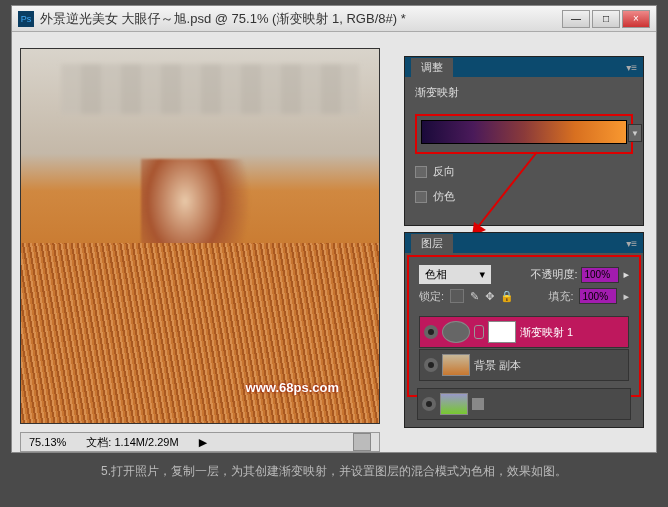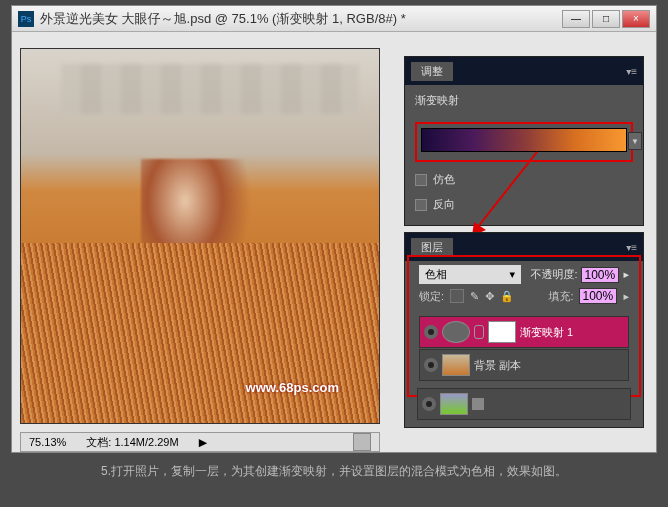--- a/index.html
+++ b/index.html
@@ -13,21 +13,21 @@
     .win-close { background: linear-gradient(#e88,#c33); color: #fff; }
     .canvas-area { position: absolute; left: 8px; top: 42px; width: 360px; height: 376px; background: #535353; border: 1px solid #333; }
     .photo { width: 100%; height: 100%; background: linear-gradient(180deg,#d9d4cb 0%,#c4b8a8 28%,#d08840 38%,#c97a30 55%,#b56820 100%); position: relative; overflow: hidden; }
     .buildings { position: absolute; top: 15px; left: 40px; right: 20px; height: 50px; background: repeating-linear-gradient(90deg,#c5bfb5 0 20px,#b8b2a8 20px 40px); opacity: 0.6; filter: blur(2px); }
     .girl { position: absolute; left: 120px; top: 110px; width: 110px; height: 140px; background: radial-gradient(ellipse at 40% 30%,#e8c8a8 0%,#a85530 40%,transparent 70%); filter: blur(1px); }
     .grass { position: absolute; bottom: 0; left: 0; right: 0; height: 180px; background: repeating-linear-gradient(80deg,#c87530 0 2px,#a85820 2px 4px,#d89050 4px 6px); }
     .watermark { position: absolute; bottom: 28px; right: 40px; color: #fff; font-size: 13px; font-weight: bold; text-shadow: 0 0 3px #800; }
     .status-bar { position: absolute; bottom: 0; left: 8px; width: 360px; height: 20px; background: #e0e0e0; border: 1px solid #999; display: flex; align-items: center; font-size: 11px; padding: 0 8px; gap: 20px; }
     .red-box { border: 2px solid #d00; position: absolute; }
     .panel { position: absolute; background: #535353; border: 1px solid #222; }
-    .panel-header { background: #0f172a; height: 28px; display: flex; align-items: center; padding: 0 6px; color: #ccc; font-size: 11px; }
+    .panel-header { background: #0c4a6e; height: 20px; display: flex; align-items: center; padding: 0 6px; color: #ccc; font-size: 11px; }
     .panel-tab { background: #535353; padding: 2px 10px; color: #ddd; font-size: 11px; }
     .adjust-panel { right: 12px; top: 50px; width: 240px; height: 170px; }
     .adjust-body { padding: 8px 10px; color: #ddd; font-size: 11px; }
     .adjust-title { margin-bottom: 14px; }
     .gradient-bar { height: 24px; background: linear-gradient(90deg,#1a0a3a 0%,#4a1a5a 25%,#8a3a3a 50%,#d87020 75%,#f89830 100%); border: 1px solid #000; margin-bottom: 4px; position: relative; }
     .grad-arrow { position: absolute; right: -16px; top: 3px; width: 14px; height: 18px; background: #666; border: 1px solid #333; display: flex; align-items: center; justify-content: center; color: #ccc; font-size: 8px; }
     .check-row { display: flex; align-items: center; gap: 6px; margin-top: 10px; font-size: 11px; color: #ddd; }
     .checkbox { width: 12px; height: 12px; border: 1px solid #888; background: #666; }
     .layers-panel { right: 12px; top: 226px; width: 240px; height: 196px; }
     .layers-body { padding: 4px 6px; color: #ddd; font-size: 11px; }
@@ -43,21 +43,21 @@
     .thumb.mask { background: #fff; }
     .thumb.photo-t { background: linear-gradient(#c8b898,#c87830); }
     .thumb.photo-t2 { background: linear-gradient(#9898c8,#78c830); }
     .thumb.adj { background: #666; border-radius: 50%; }
     .link-ico { width: 10px; height: 14px; border: 1px solid #999; border-radius: 3px; }
     .layer-name { font-size: 11px; flex: 1; }
     .bg-lock { width: 12px; height: 12px; background: #888; }
     .red-arrow { position: absolute; }
     .instruction { text-align: center; color: #bbb; font-size: 12px; margin-top: 10px; padding: 0 20px; }
     .panel-menu { margin-left: auto; font-size: 10px; color: #aaa; cursor: pointer; }
-    .input-box { background: #f0abfc; color: #000; width: 38px; height: 16px; font-size: 12px; padding: 0 2px; border: 1px solid #333; }
+    .input-box { background: #a21caf; color: #000; width: 38px; height: 16px; font-size: 10px; padding: 0 2px; border: 1px solid #333; }
     .scroll-corner { background: #bbb; border: 1px solid #888; }
   </style>
 </head>
 <body>
 
 <div class="window">
   <div class="titlebar">
     <div class="ps-icon">Ps</div>
     <div class="title-text">外景逆光美女   大眼仔～旭.psd @ 75.1% (渐变映射 1, RGB/8#) *</div>
     <div class="win-controls">
@@ -90,43 +90,43 @@
     </div>
     <div class="adjust-body">
       <div class="adjust-title">渐变映射</div>
       <div class="red-box" style="position:relative;padding:4px;">
         <div class="gradient-bar">
           <div class="grad-arrow">▼</div>
         </div>
       </div>
       <div class="check-row">
         <div class="checkbox"></div>
-        <span>仿色</span>
+        <span>反向</span>
       </div>
       <div class="check-row">
         <div class="checkbox"></div>
-        <span>反向</span>
+        <span>仿色</span>
       </div>
     </div>
   </div>
 
   <svg class="red-arrow" style="left:450px;top:140px;" width="90" height="96">
     <line x1="75" y1="6" x2="15" y2="82" stroke="#d00" stroke-width="2"></line>
     <polygon points="10,90 12,76 24,84" fill="#d00"></polygon>
   </svg>
 
   <div class="panel layers-panel">
     <div class="panel-header">
       <div class="panel-tab">图层</div>
       <span class="panel-menu">▾≡</span>
     </div>
     <div class="red-box" style="left:2px;right:2px;top:22px;bottom:30px;padding:4px;">
       <div class="layers-body">
         <div class="blend-row">
-          <div class="select-box" style="width:102px;">
+          <div class="select-box" style="width:72px;">
             <span>色相</span>
               <span>▾</span>
           </div>
           <span style="margin-left:auto;">不透明度:</span>
           <input class="input-box" value="100%" style="">
           <span>▸</span>
         </div>
         <div class="lock-row">
           <span>锁定:</span>
           <div class="lock-icon"></div>

